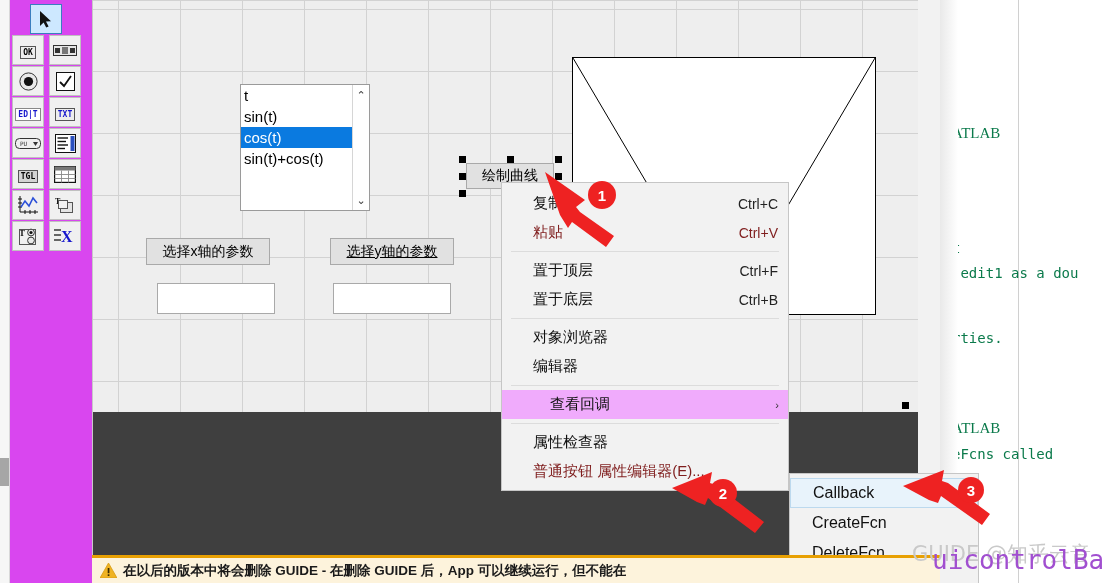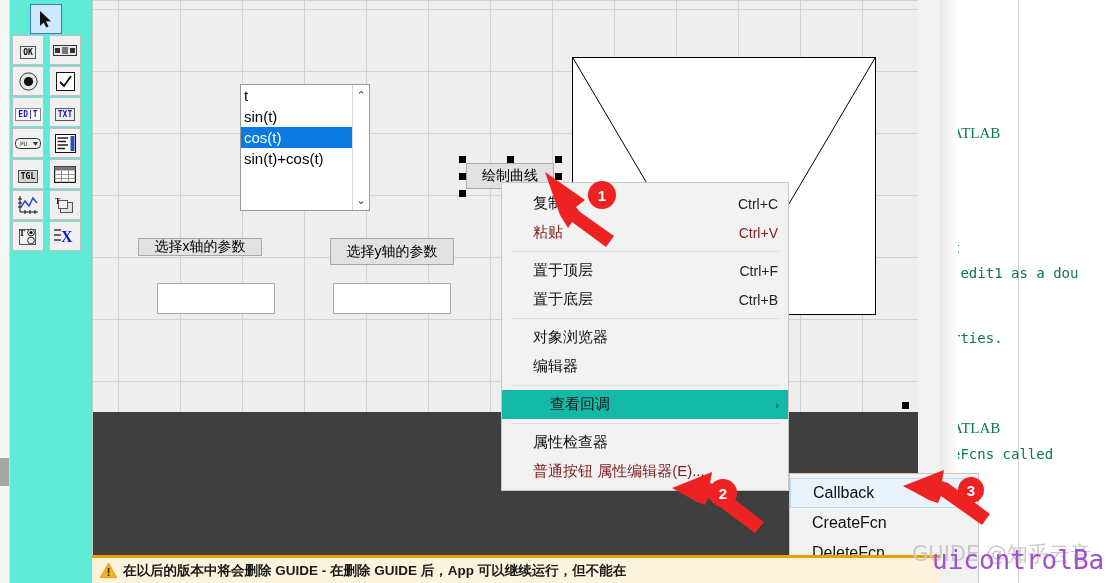--- a/index.html
+++ b/index.html
@@ -5,21 +5,21 @@
   html,body{margin:0;padding:0;}
   body{
     width:1106px;height:583px;overflow:hidden;position:relative;
     background:#ffffff;
     font-family:"Liberation Sans","DejaVu Sans",sans-serif;
     -webkit-font-smoothing:none;
   }
   .abs{position:absolute;}
 
   
-  #palette{left:0;top:0;width:92px;height:583px;background:#5eead4;border-right:1px solid #c8c8c8;}
+  #palette{left:0;top:0;width:92px;height:583px;background:#d946ef;border-right:1px solid #c8c8c8;}
   #palette-inner{position:absolute;left:11px;top:0;width:74px;}
   .tool{position:absolute;width:32px;height:30px;background:#f0f0f0;border:1px solid #c0c0c0;
         box-sizing:border-box;display:flex;align-items:center;justify-content:center;}
   .tool.sel{background:#cde8ff;border:1px solid #3a7ebf;}
   .tool svg{display:block;}
   .glyphbox{font-family:"DejaVu Sans Mono","Liberation Mono",monospace;font-weight:bold;
             font-size:8px;line-height:1;border:1px solid #555;background:#ededed;
             padding:1px 2px;letter-spacing:0px;}
 
   
@@ -55,21 +55,21 @@
   
   .hndl{position:absolute;width:7px;height:7px;background:#000;}
 
   
   #ctxmenu{left:501px;top:182px;width:288px;background:#f2f2f2;border:1px solid #c6c6c6;
            box-sizing:border-box;padding:6px 0 4px 0;}
   .mi{position:relative;height:29px;display:flex;align-items:center;
       padding:0 10px 0 31px;font-size:15px;color:#111;white-space:nowrap;}
   .mi .acc{margin-left:auto;padding-left:24px;color:#222;font-size:14px;}
   .mi.dis,.mi.dis .acc{color:#7f1d1d;}
-  .mi.hl{background:#14b8a6;padding-left:48px;}
+  .mi.hl{background:#f0abfc;padding-left:48px;}
   .mi .sub{position:absolute;right:9px;top:50%;transform:translateY(-50%);font-size:11px;color:#333;}
   .msep{height:1px;background:#dcdcdc;margin:4px 9px;}
 
   
   #submenu{left:789px;top:473px;width:190px;background:#f2f2f2;border:1px solid #c6c6c6;
            box-sizing:border-box;padding:4px 0;}
   .si{height:30px;display:flex;align-items:center;padding-left:22px;font-size:16px;color:#111;white-space:nowrap;}
   .si.hl{background:#e8f3fb;border:1px solid #bcd9ee;box-sizing:border-box;}
 
   
@@ -132,22 +132,22 @@
 <div class="abs" id="darkarea"></div>
 <div class="abs" id="darkarea-right"></div>
 <div class="abs" id="below-left"></div>
 
 <div class="gedit" style="left:157px;top:283px;width:118px;height:31px;">
   
 </div>
 <div class="gedit" style="left:333px;top:283px;width:118px;height:31px;">
   
 </div>
-<div class="gbtn" style="left:138px;top:238px;width:124px;height:18px;">选择x轴的参数</div>
-<div class="gbtn" style="left:330px;top:238px;width:124px;height:27px;">选择y轴的参数</div>
+<div class="gbtn" style="left:146px;top:238px;width:124px;height:27px;">选择x轴的参数</div>
+<div class="gbtn" style="left:330px;top:238px;width:124px;height:27px;text-decoration:underline;">选择y轴的参数</div>
 
 <div id="axes1">
   <svg width="302" height="256" viewBox="0 0 302 256" style="position:absolute;left:0;top:0;">
     <line x1="0" y1="0" x2="151" y2="256" stroke="#000" stroke-width="1"></line>
     <line x1="302" y1="0" x2="151" y2="256" stroke="#000" stroke-width="1"></line>
   </svg>
   <div class="lbl">axes1</div>
 </div>
 
 <div class="gbtn" style="left:466px;top:163px;width:88px;height:26px;">绘制曲线</div>

